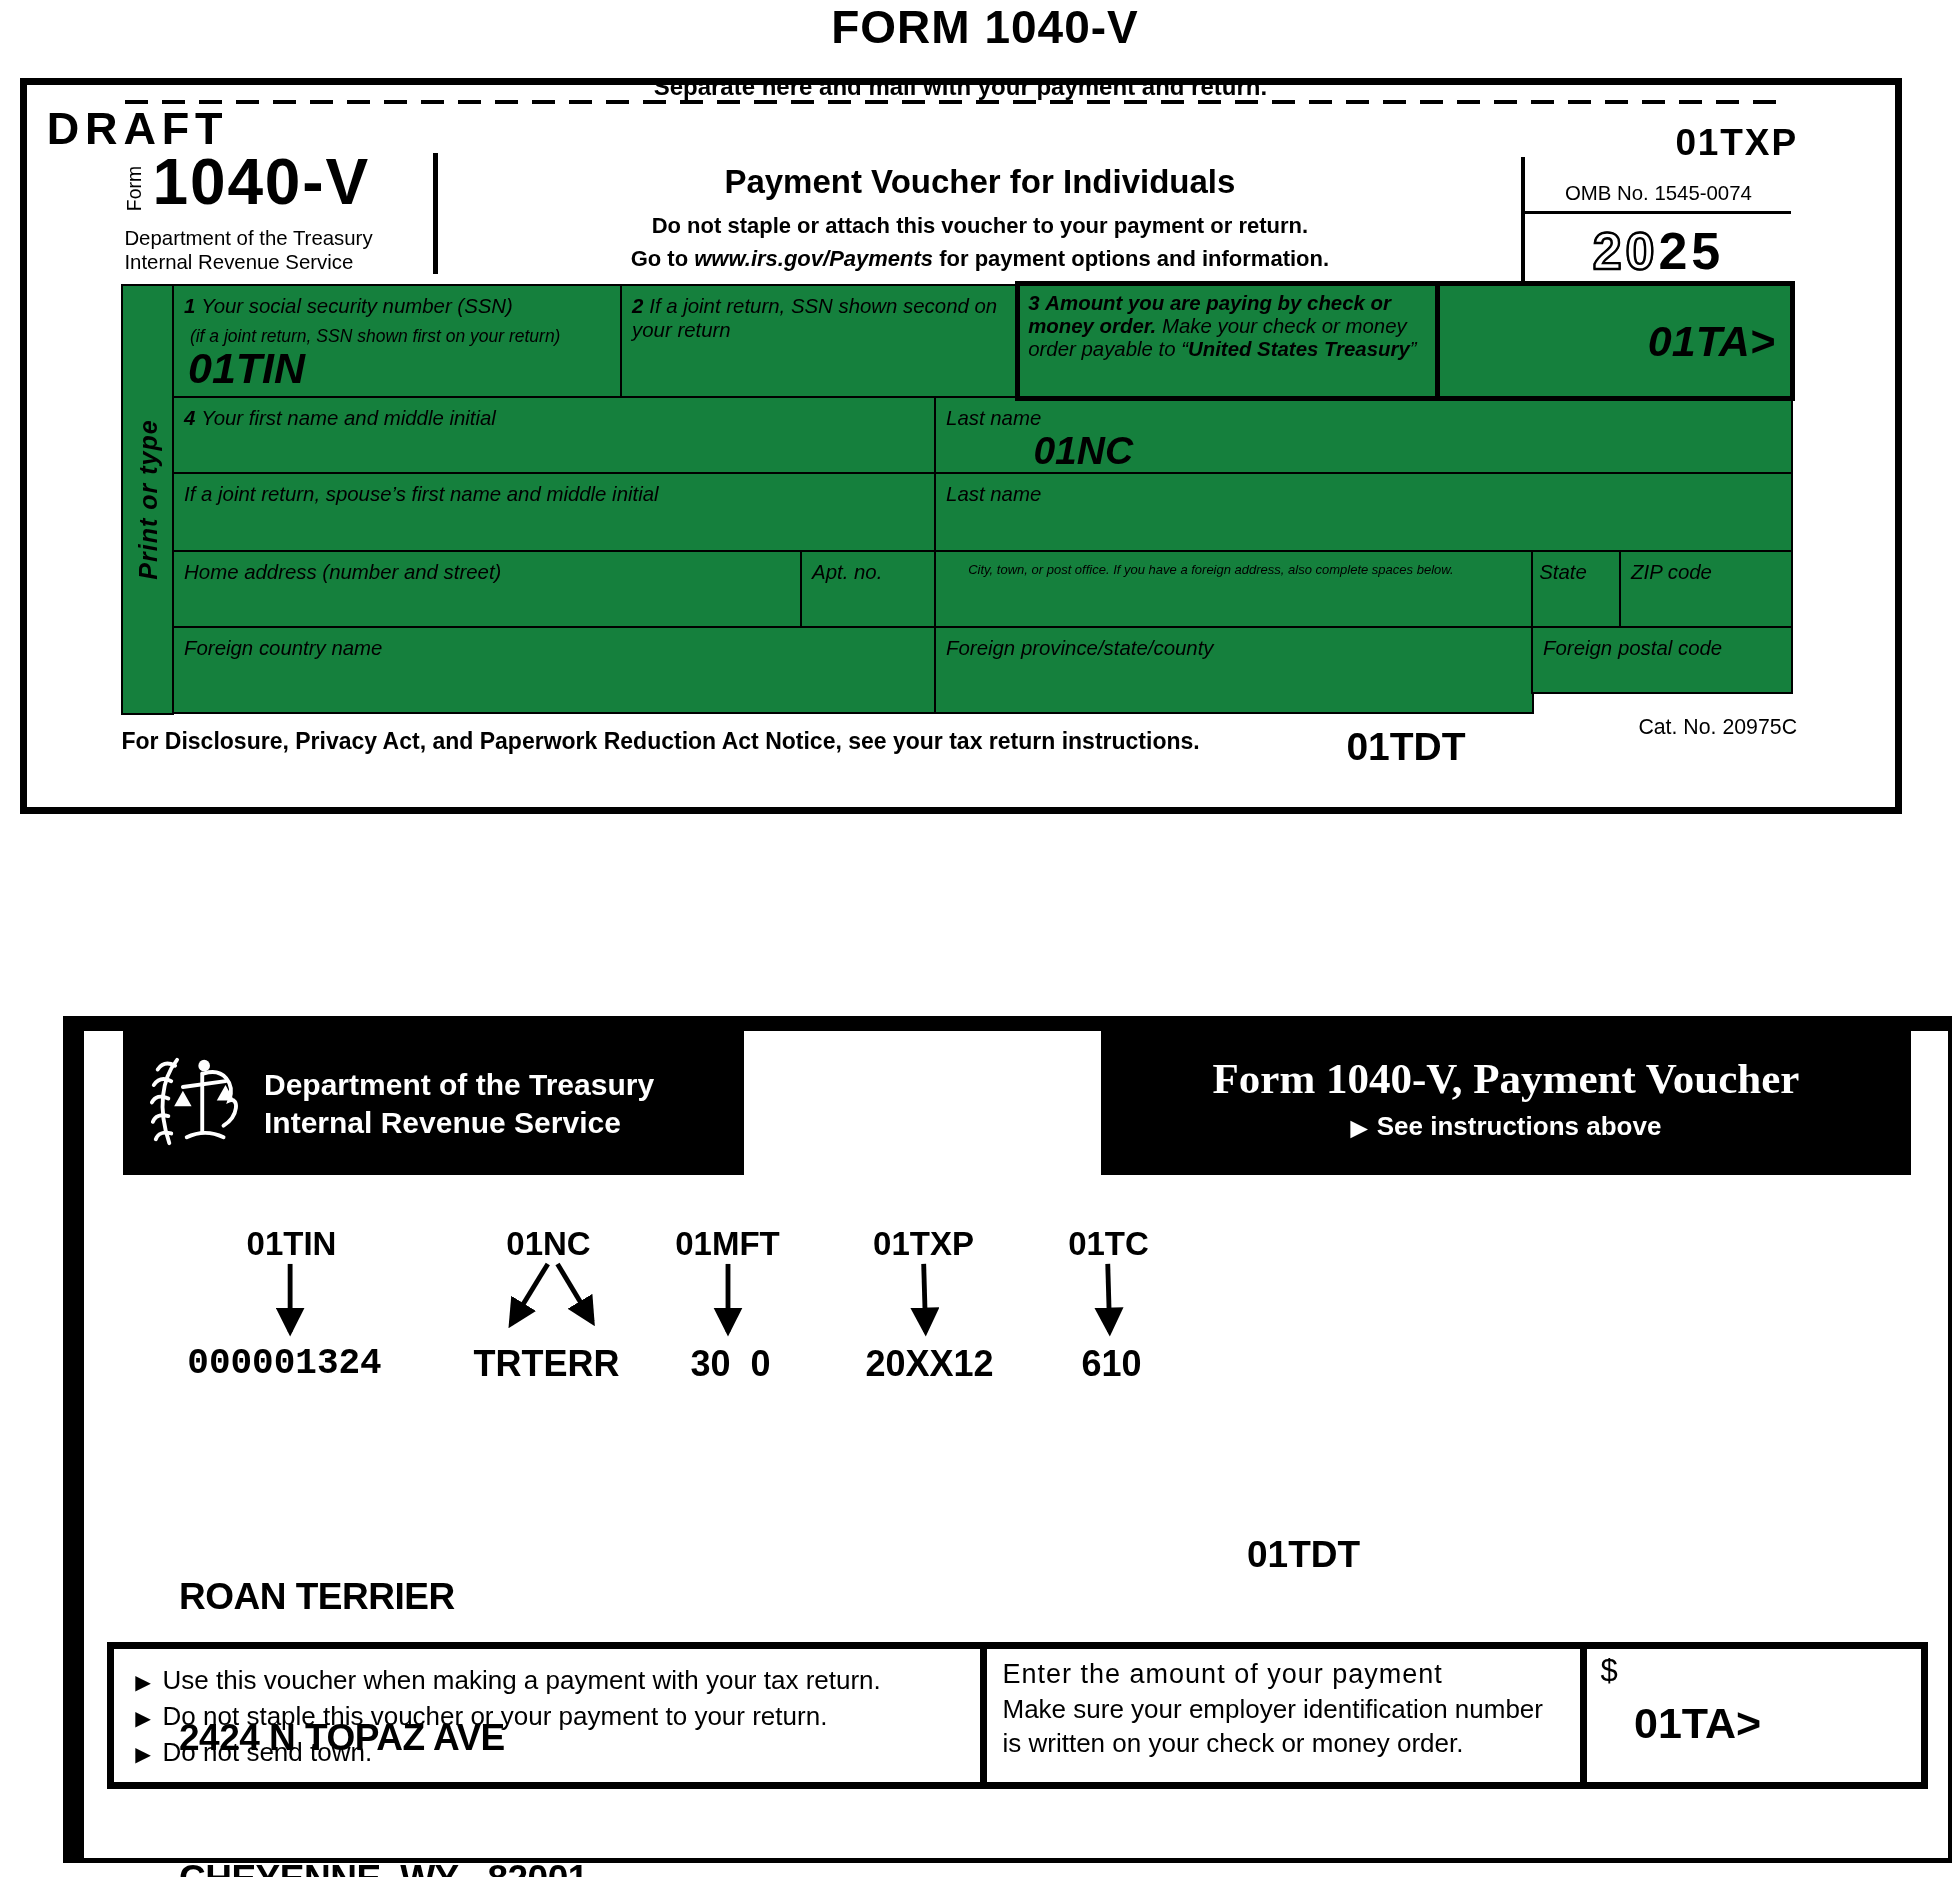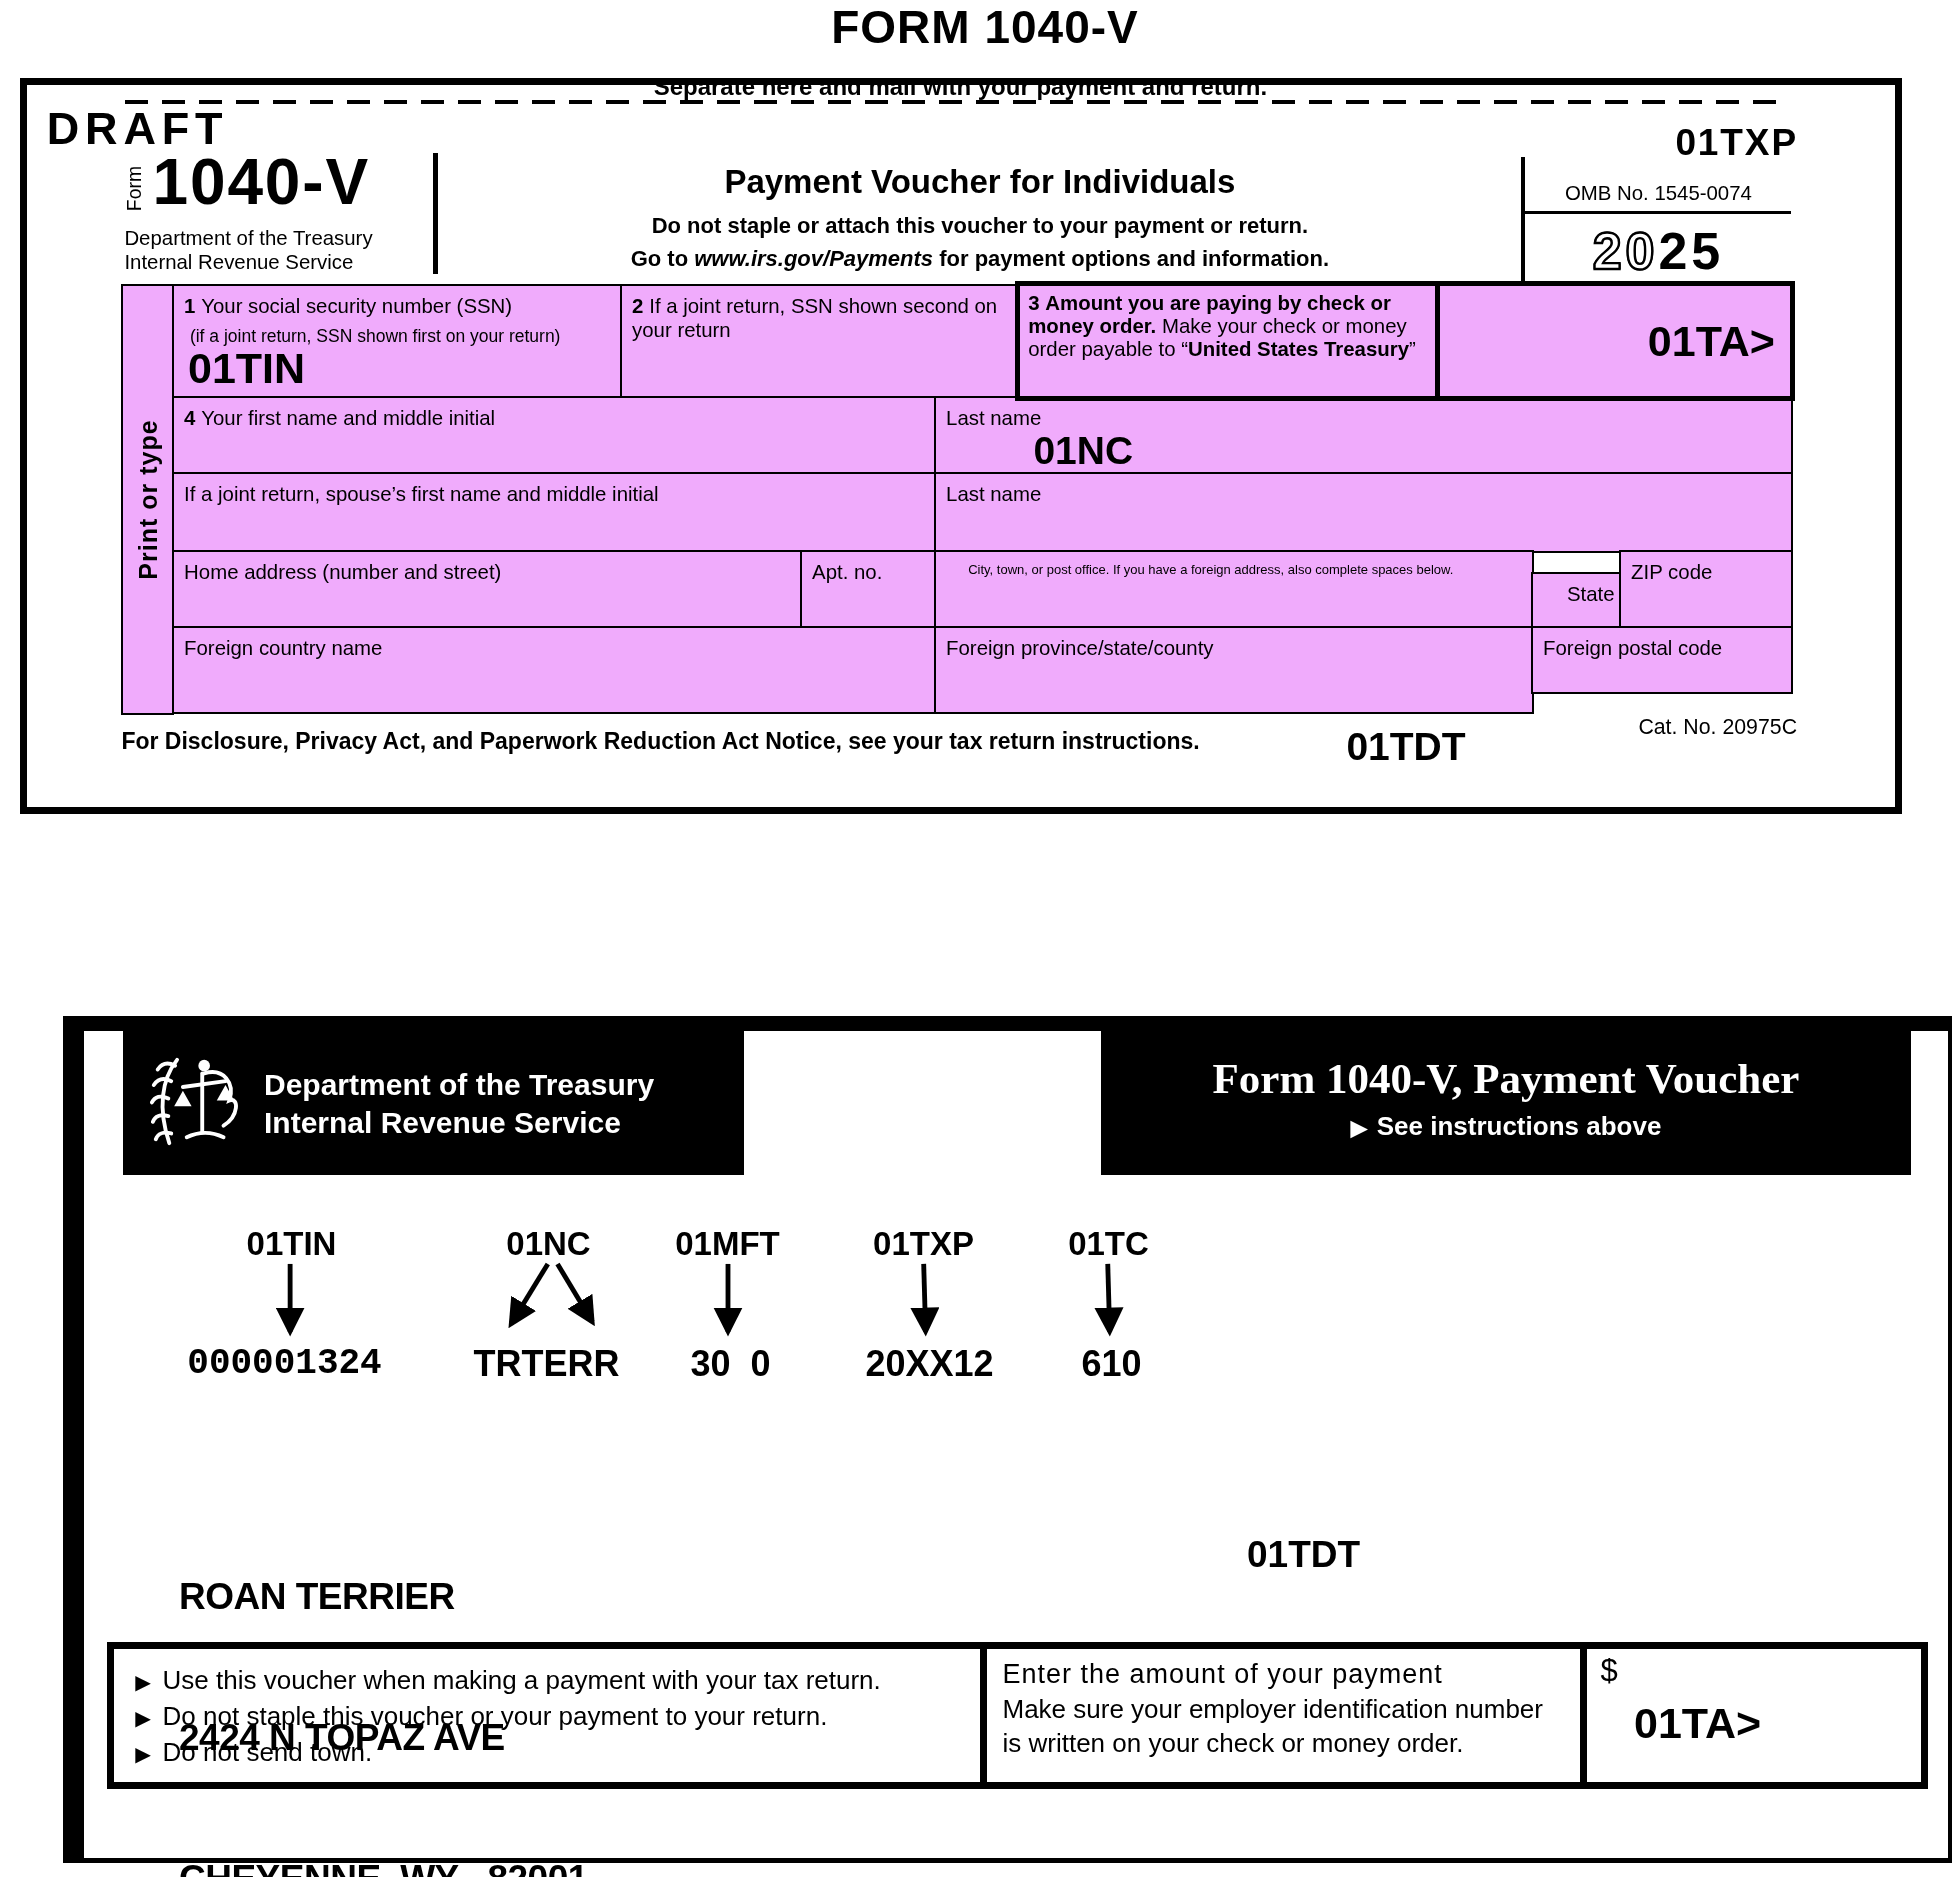--- a/index.html
+++ b/index.html
@@ -40,21 +40,21 @@
   .center-sub2 .url { font-style:italic; }
   .omb-vline { left:1494px; top:72px; width:3.9px; height:128px; background:#000; }
   .omb-text { left:1498px; top:97px; width:266px; text-align:center; font-size:20.4px; }
   .omb-rule { left:1498px; top:126px; width:266px; height:2.9px; background:#000; }
   .year-box { left:1498px; top:136px; width:266px; text-align:center;
     font-size:52px; font-weight:bold; letter-spacing:3.9px; }
   .yr-outline { color:#fff; -webkit-text-stroke:2.4px #000;
     text-shadow:-1px 0 #000,1px 0 #000,0 -1px #000,0 1px #000; }
 
   
-  .cell { position:absolute; border:2.9px solid #000; background:#f0abfc; font-size:20.4px; }
+  .cell { position:absolute; border:2.9px solid #000; background:#15803d; font-size:20.4px;font-style:italic; }
   .cell .lbl { padding:7.8px 9.7px; line-height:24px; }
   .cell .sub { font-size:17.5px; padding:0 9.7px 0 15.5px; line-height:21.3px; }
   .num { font-weight:bold; margin-right:5.8px; }
   .cell-thick { border-width:5.8px; z-index:2; }
   .strip { display:flex; align-items:center; justify-content:center; }
   .strip span { transform:rotate(-90deg); white-space:nowrap;
     font-size:25px; font-weight:bold; letter-spacing:1px; }
   .val-big { position:absolute; font-weight:bold; }
   .small-lbl { font-size:13px; padding:7.8px 7.8px; line-height:19.4px;margin-left:24px; }
 
@@ -166,21 +166,21 @@
 
   <div class="cell" style="left:145px; top:465px; width:632px; height:80px;">
     <div class="lbl">Home address (number and street)</div>
   </div>
   <div class="cell" style="left:773px; top:465px; width:137px; height:80px;">
     <div class="lbl">Apt. no.</div>
   </div>
   <div class="cell" style="left:907px; top:465px; width:600px; height:80px;">
     <div class="small-lbl">City, town, or post office. If you have a foreign address, also complete spaces below.</div>
   </div>
-  <div class="cell" style="left:1504px; top:487px; width:91px; height:80px;text-align:right;">
+  <div class="cell" style="left:1504px; top:465px; width:91px; height:80px;">
     <div class="lbl" style="padding:7.8px 5.8px;">State</div>
   </div>
   <div class="cell" style="left:1592px; top:465px; width:174px; height:80px;">
     <div class="lbl">ZIP code</div>
   </div>
 
   <div class="cell" style="left:145px; top:541px; width:766px; height:88px;">
     <div class="lbl">Foreign country name</div>
   </div>
   <div class="cell" style="left:907px; top:541px; width:600px; height:88px;">

